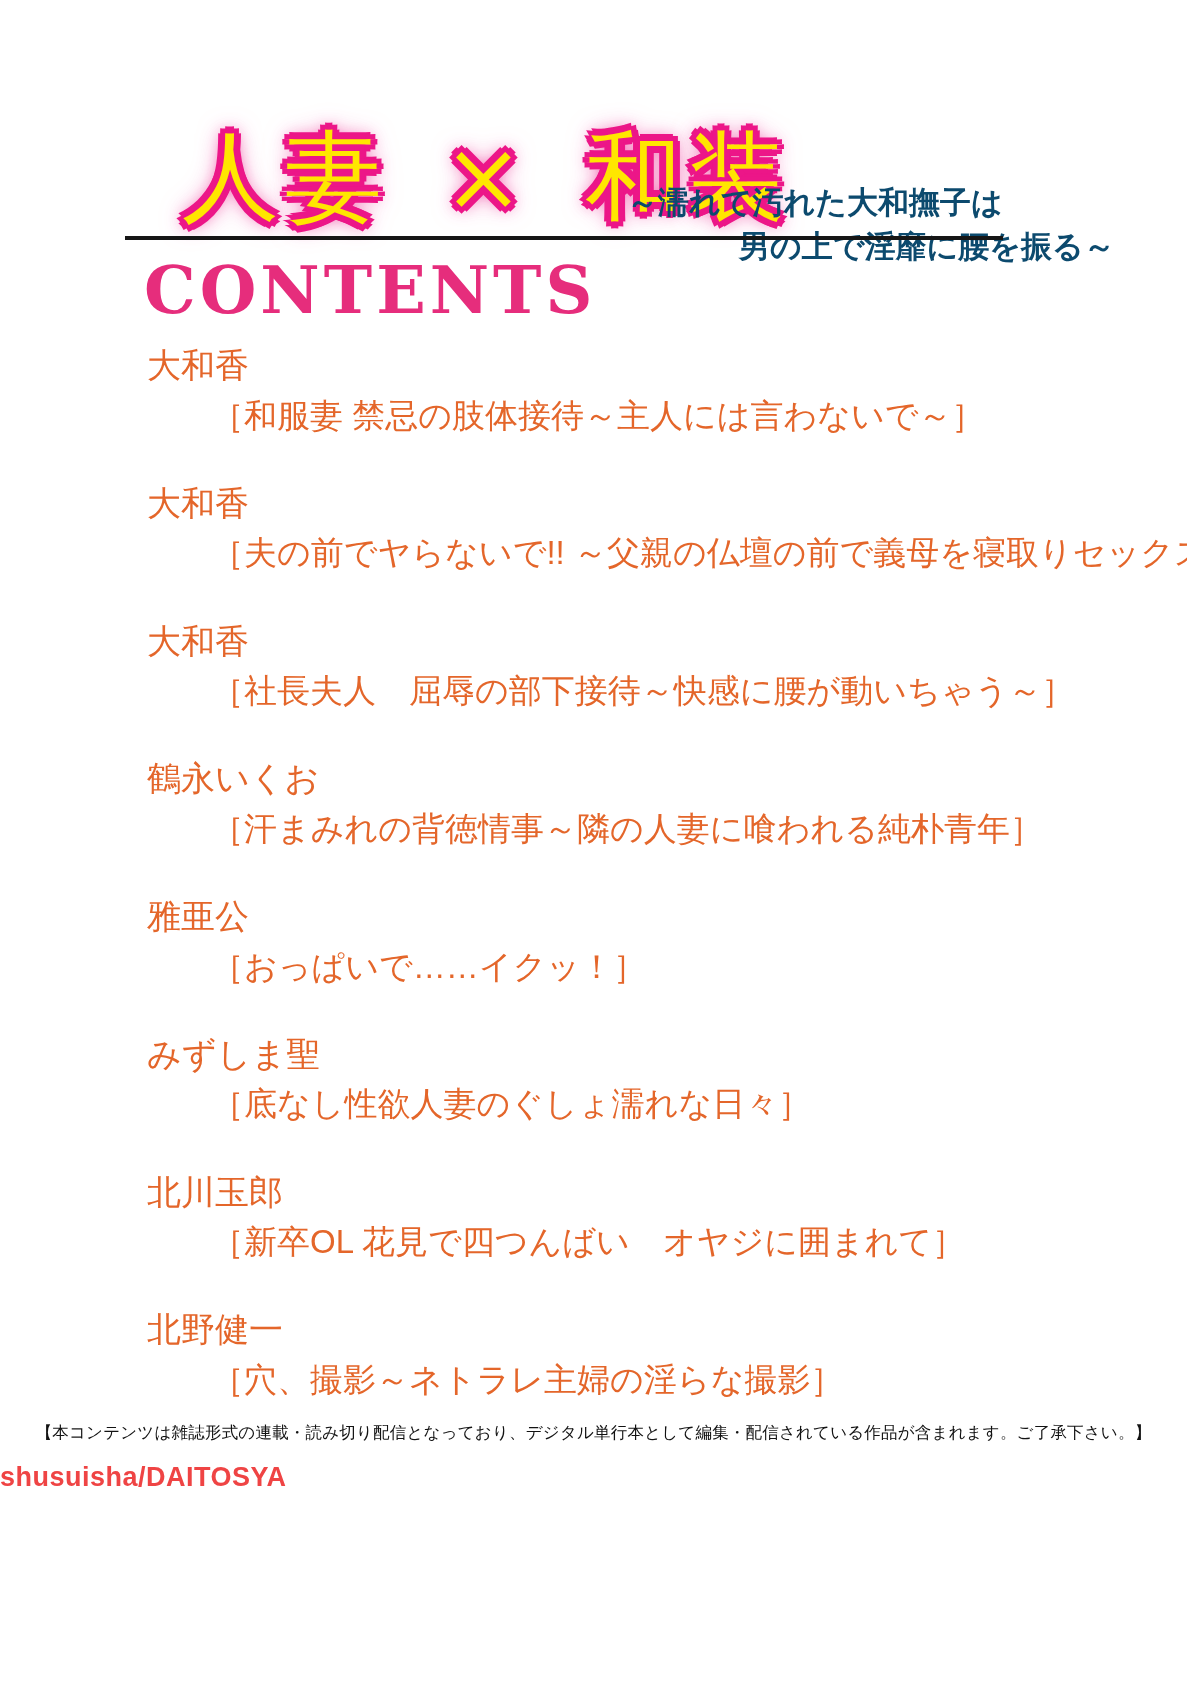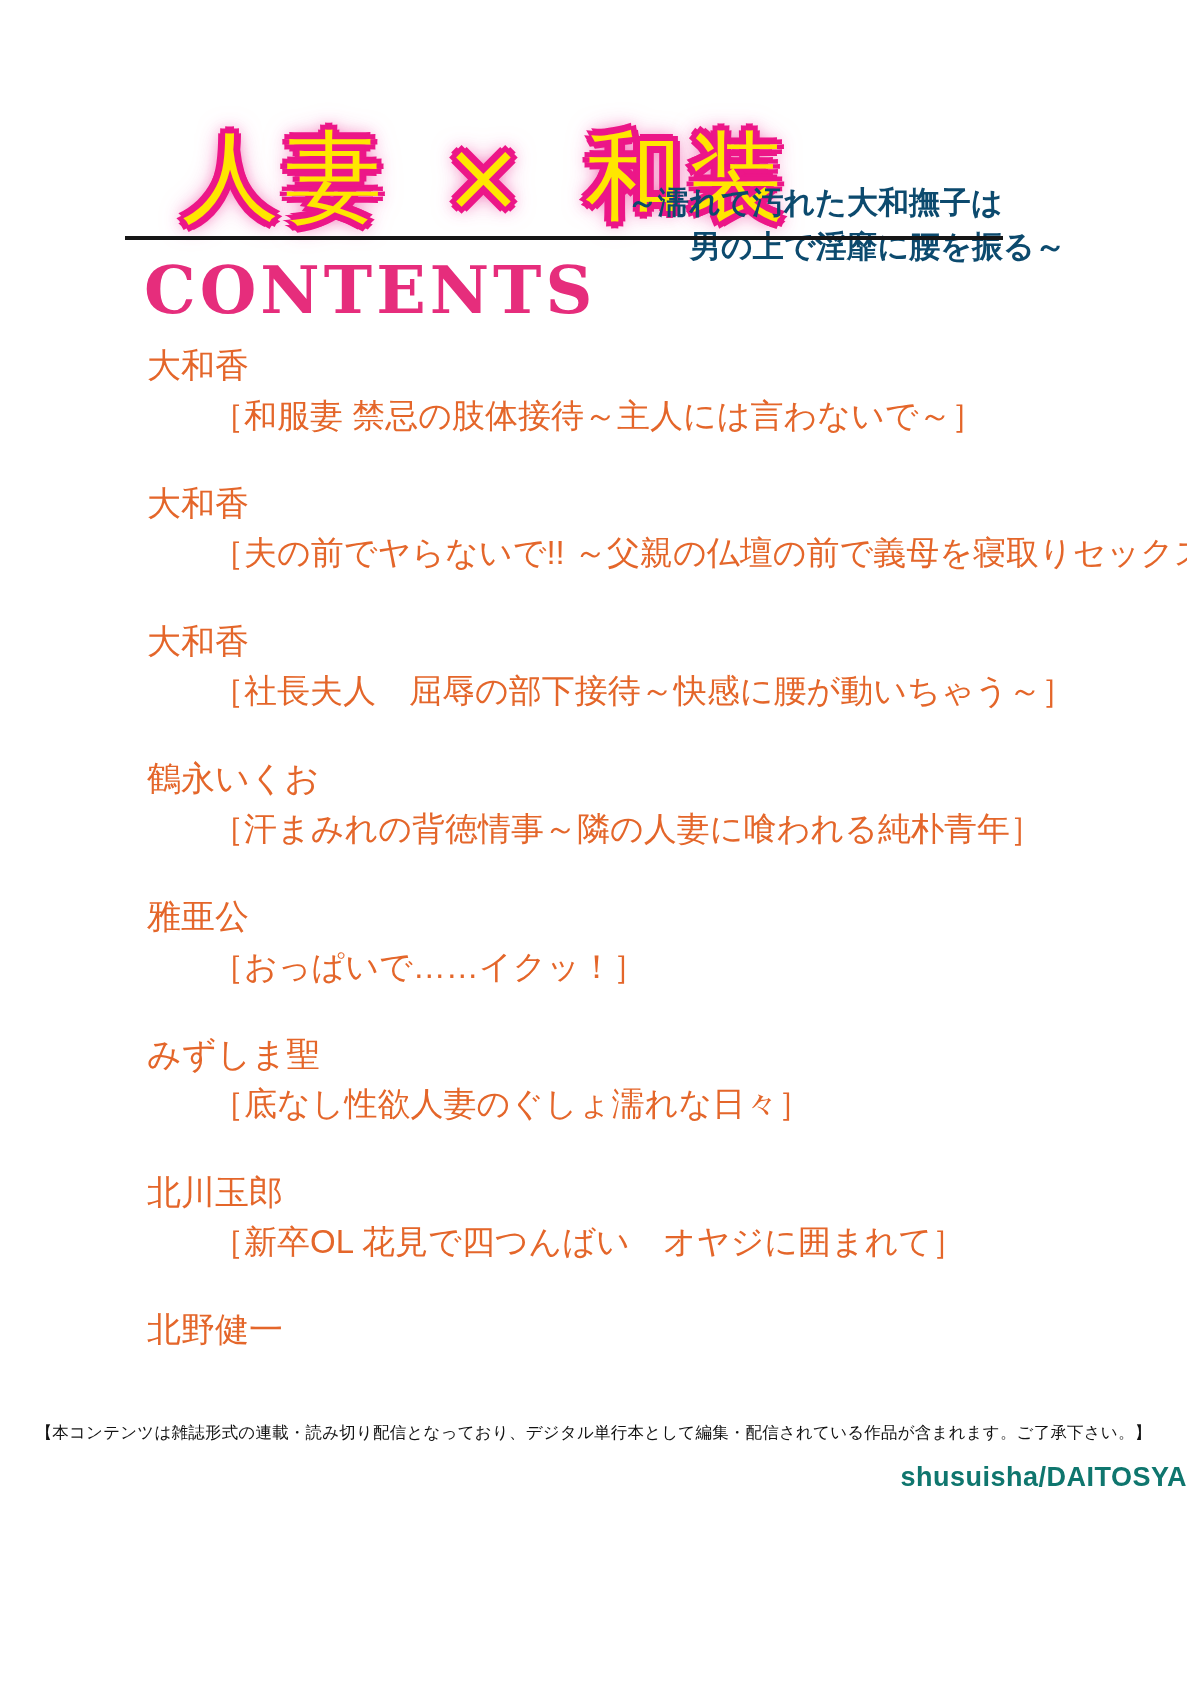--- a/index.html
+++ b/index.html
@@ -32,21 +32,21 @@
   }
   .subtitle{
     position:absolute;top:180px;left:627px;
     font-family:"DejaVu Serif",serif;
     font-weight:600;
     font-size:31px;
     line-height:1.42;
     color:#0c4a6e;
     white-space:nowrap;
   }
-  .subtitle .line2{display:block;margin-left:63px;}
+  .subtitle .line2{display:block;margin-left:112px;}
   .header-rule{
     position:absolute;top:236px;left:125px;
     width:878px;height:4px;background:#161616;
   }
   
   .contents-heading{
     position:absolute;top:258px;left:144px;
     font-family:"DejaVu Serif",serif;
     font-weight:900;
     font-size:65px;
@@ -77,24 +77,24 @@
   .footer-notice{
     position:absolute;top:1422px;left:0;width:100%;
     text-align:center;
     font-size:16.5px;
     font-weight:400;
     color:#121212;
     letter-spacing:0.2px;
   }
   .publisher{
     position:absolute;top:1462px;left:0;width:100%;
-    text-align:right;
+    text-align:left;
     font-size:27px;
     font-weight:600;
-    color:#0f766e;
+    color:#ef4444;
     letter-spacing:0.5px;
   }
 </style>
 </head>
 <body>
 
 <div class="page">
 
   <div class="title">人妻 × 和装</div>
 
@@ -131,20 +131,21 @@
     <div class="entry">
       <div class="author">みずしま聖</div>
       <div class="work-title">［底なし性欲人妻のぐしょ濡れな日々］</div>
     </div>
     <div class="entry">
       <div class="author">北川玉郎</div>
       <div class="work-title">［新卒OL 花見で四つんばい　オヤジに囲まれて］</div>
     </div>
     <div class="entry">
       <div class="author">北野健一</div>
+      <div class="work-title">［穴、撮影～ネトラレ主婦の淫らな撮影］</div>
     </div>
   </div>
 
   <div class="footer-notice">【本コンテンツは雑誌形式の連載・読み切り配信となっており、デジタル単行本として編集・配信されている作品が含まれます。ご了承下さい。】</div>
 
   <div class="publisher">shusuisha/DAITOSYA</div>
 
 </div>
 
 </body></html>

